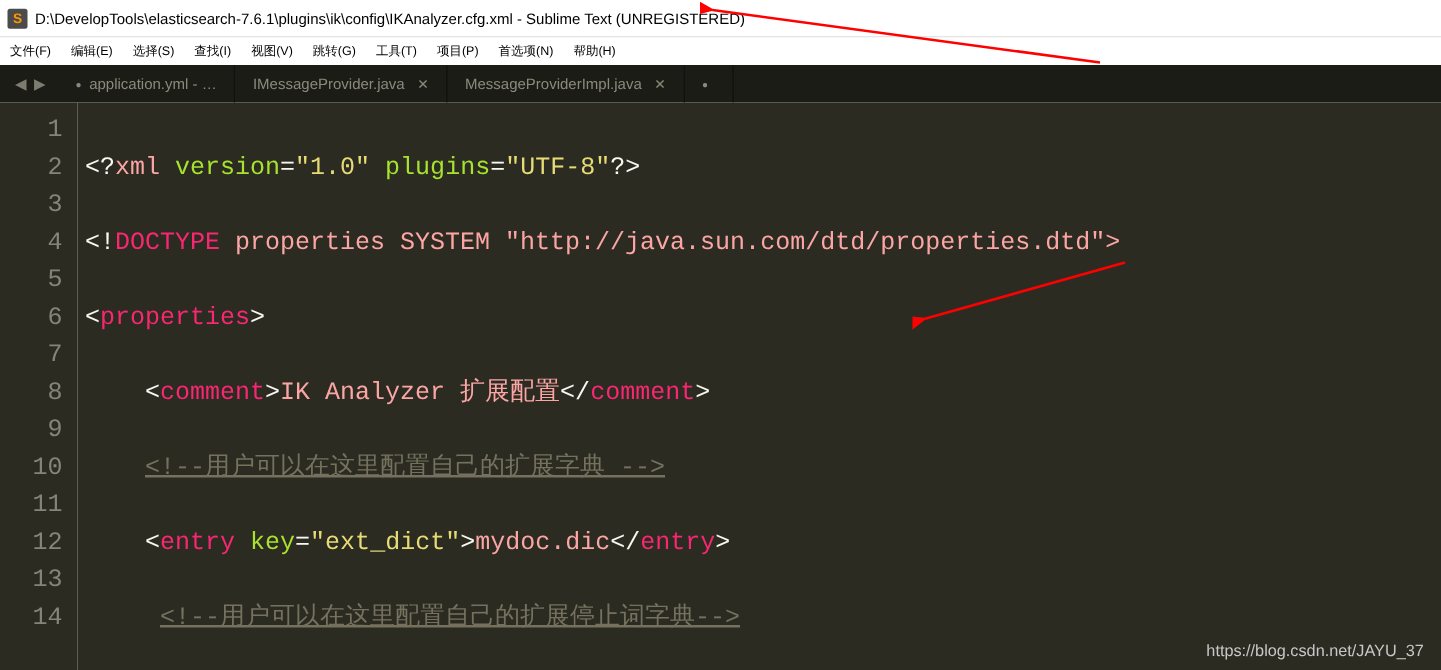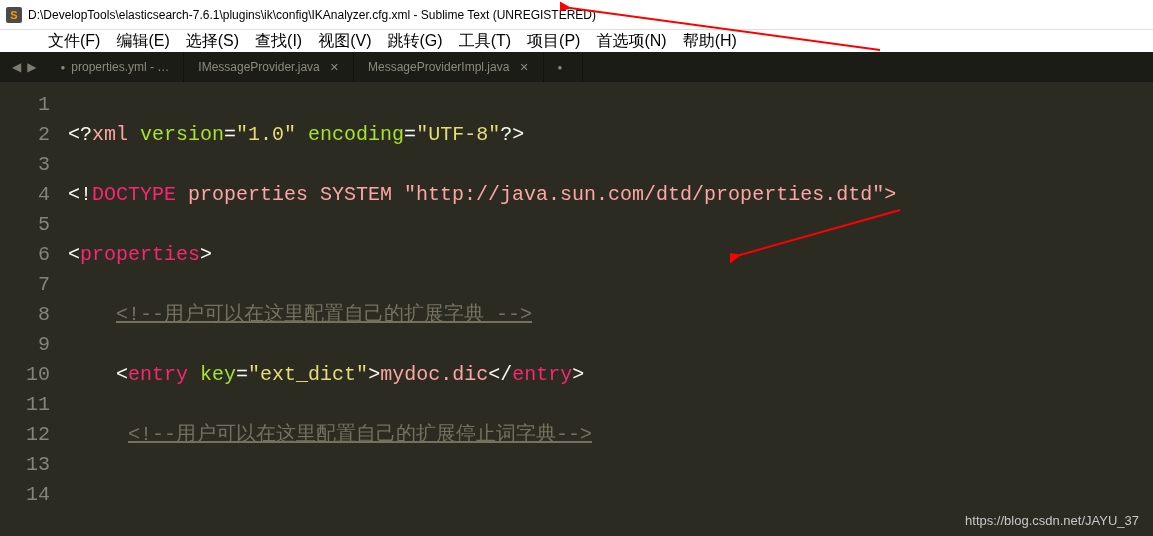--- a/index.html
+++ b/index.html
@@ -16,21 +16,21 @@
     }
     .title-bar .app-icon {
       width:16px; height:16px; background:#4b4b4b;
       border-radius:2px; margin-right:6px; display:flex;
       align-items:center; justify-content:center;
       color:#ff9800; font-weight:bold; font-size:11px;
     }
     
     .menu-bar {
       height:22px; display:flex; align-items:center;
-      background:#fff; font-size:16px; color:#000;margin-left:40px;
+      background:#fff; font-size:10px; color:#000;
     }
     .menu-item { padding:0 8px; cursor:default; }
     
     .tab-row {
       height:30px; background:#1c1c17; display:flex; align-items:stretch;
     }
     .nav-arrows {
       display:flex; align-items:center; padding:0 10px 0 12px; gap:6px;
       color:#7d7d6f;
     }
@@ -95,21 +95,21 @@
   <span class="menu-item">帮助(H)</span>
 </div>
 
 <div class="tab-row">
   <div class="nav-arrows">
     <span>◀</span>
     <span>▶</span>
   </div>
   <div class="tab">
     <span class="dot">●</span>
-    <span>properties.yml - …</span>
+    <span>application.yml - …</span>
   </div>
   <div class="tab">
     <span>IMessageProvider.java</span>
     <span class="close">✕</span>
   </div>
   <div class="tab">
     <span>MessageProviderImpl.java</span>
     <span class="close">✕</span>
   </div>
   <div class="tab">
@@ -128,23 +128,24 @@
     <div>7</div>
     <div>8</div>
     <div>9</div>
     <div>10</div>
     <div>11</div>
     <div>12</div>
     <div>13</div>
     <div>14</div>
   </div>
   <div class="code">
-<span class="ln"><span class="c-punc">&lt;?</span><span class="c-txt">xml </span><span class="c-attr">version</span><span class="c-punc">=</span><span class="c-str">"1.0"</span><span> </span><span class="c-attr">encoding</span><span class="c-punc">=</span><span class="c-str">"UTF-8"</span><span class="c-punc">?&gt;</span></span>
+<span class="ln"><span class="c-punc">&lt;?</span><span class="c-txt">xml </span><span class="c-attr">version</span><span class="c-punc">=</span><span class="c-str">"1.0"</span><span> </span><span class="c-attr">plugins</span><span class="c-punc">=</span><span class="c-str">"UTF-8"</span><span class="c-punc">?&gt;</span></span>
 <span class="ln"><span class="c-punc">&lt;!</span><span class="c-tag">DOCTYPE</span><span class="c-txt"> properties SYSTEM "http://java.sun.com/dtd/properties.dtd"&gt;</span></span>
 <span class="ln"><span class="c-punc">&lt;</span><span class="c-tag">properties</span><span class="c-punc">&gt;</span></span>
+<span class="ln"><span>    </span><span class="c-punc">&lt;</span><span class="c-tag">comment</span><span class="c-punc">&gt;</span><span class="c-txt">IK Analyzer 扩展配置</span><span class="c-punc">&lt;/</span><span class="c-tag">comment</span><span class="c-punc">&gt;</span></span>
 <span class="ln"><span>    </span><span class="c-com">&lt;!--用户可以在这里配置自己的扩展字典 --&gt;</span></span>
 <span class="ln"><span>    </span><span class="c-punc">&lt;</span><span class="c-tag">entry</span><span> </span><span class="c-attr">key</span><span class="c-punc">=</span><span class="c-str">"ext_dict"</span><span class="c-punc">&gt;</span><span class="c-txt">mydoc.dic</span><span class="c-punc">&lt;/</span><span class="c-tag">entry</span><span class="c-punc">&gt;</span></span>
 <span class="ln"><span>     </span><span class="c-com">&lt;!--用户可以在这里配置自己的扩展停止词字典--&gt;</span></span>
 
 
 
 
 
 
 

